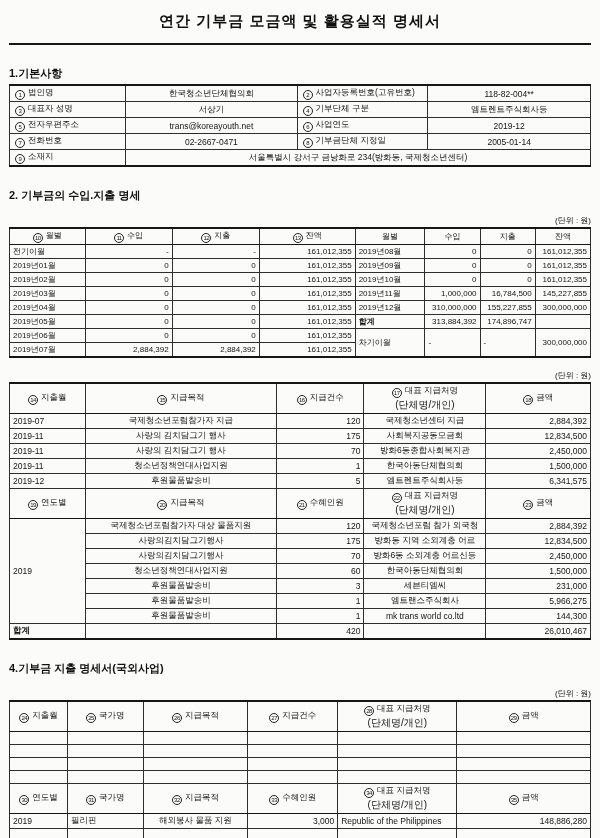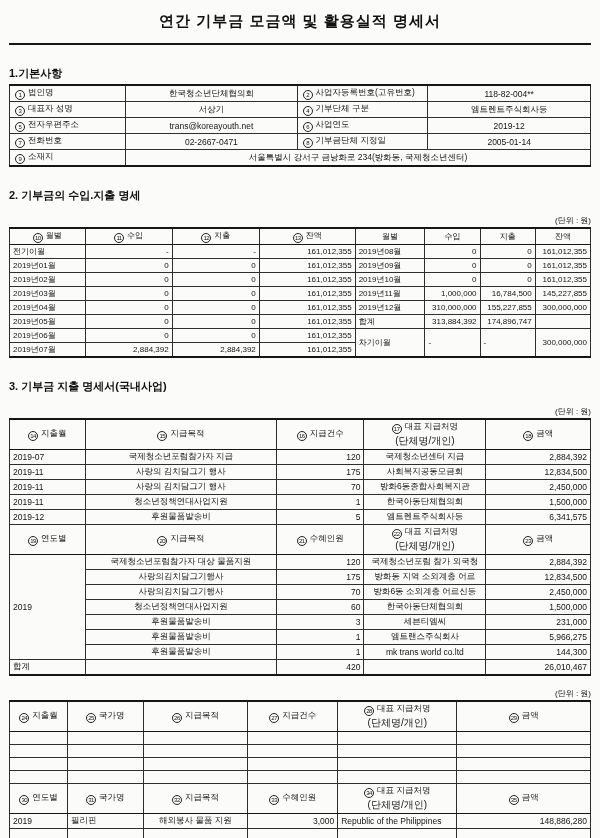--- a/index.html
+++ b/index.html
@@ -15,21 +15,21 @@
   h2.sec { font-size:11px; font-weight:bold; margin:21px 0 3px 0; }
   .unit { text-align:right; font-size:8px; margin:12px 0 1px 0; }
   table { width:100%; border-collapse:collapse; table-layout:fixed;
           border-top:2px solid #161616; border-bottom:2px solid #161616;
           margin-bottom:2px; }
   th,td { border:1px solid #2e2e2e; padding:1px 3px; font-size:8.5px; height:13px;
           white-space:nowrap; overflow:hidden; font-weight:normal; color:#141414; }
   th { text-align:center; }
   tr.head th { border-bottom:1.4px solid #161616; }
   .t2 th,.t2 td { font-size:8px; }
-  .c { text-align:left; } .l { text-align:center; } .r { text-align:right; } .b { font-weight:normal; }
+  .c { text-align:left; } .l { text-align:center; } .r { text-align:right; } .b { font-weight:bold; }
   .lbl { text-align:left; padding-left:5px; }
   .circ { display:inline-flex; align-items:center; justify-content:center;
           width:10px; height:10px; border:1px solid #222; border-radius:50%;
           font-size:6px; line-height:1; margin-right:3px; vertical-align:-2px; letter-spacing:-0.5px; }
   .lab2 { display:block; font-size:10px; }
   tr.total td { border-top:1.6px solid #161616; height:15px; }
   .shade { background:#5c7a7f; }
   tr.empty td { height:13px; }
 </style>
 </head>
@@ -181,21 +181,20 @@
             <td class="c">2019년07월</td>
             <td class="r">2,884,392</td>
             <td class="r">2,884,392</td>
             <td class="r">161,012,355</td>
           </tr>
     </tbody>
       </table>
   </section>
 
   <section>
-    <h2 class="sec">3. 기부금 지출 명세서(국내사업)</h2>
     <div class="unit">(단위 : 원)</div>
     <table class="t3">
       <colgroup>
           <col style="width:13%">
           <col style="width:33%">
           <col style="width:15%">
           <col style="width:21%">
           <col style="width:18%">
         </colgroup>
       <tbody>
@@ -296,20 +295,21 @@
         <td></td>
         <td class="r">420</td>
         <td></td>
         <td class="r">26,010,467</td>
       </tr>
     </tbody>
       </table>
   </section>
 
   <section>
+    <h2 class="sec">4.기부금 지출 명세서(국외사업)</h2>
     <div class="unit">(단위 : 원)</div>
     <table class="t4">
       <colgroup>
           <col style="width:10%">
           <col style="width:13%">
           <col style="width:18%">
           <col style="width:15.5%">
           <col style="width:20.5%">
           <col style="width:23%">
         </colgroup>

